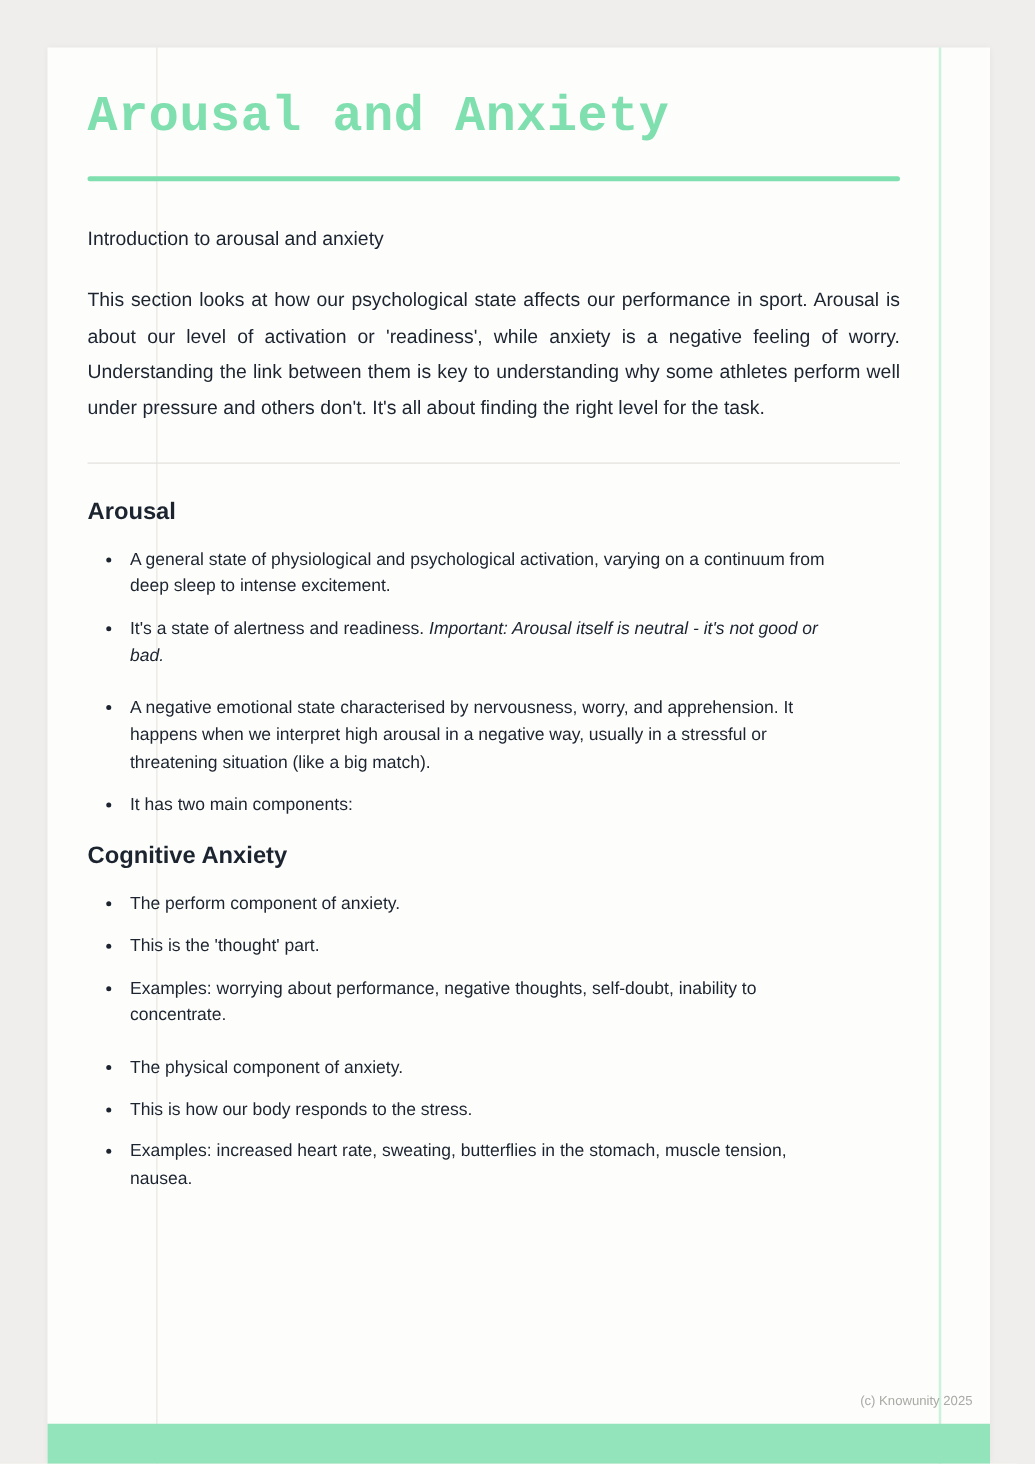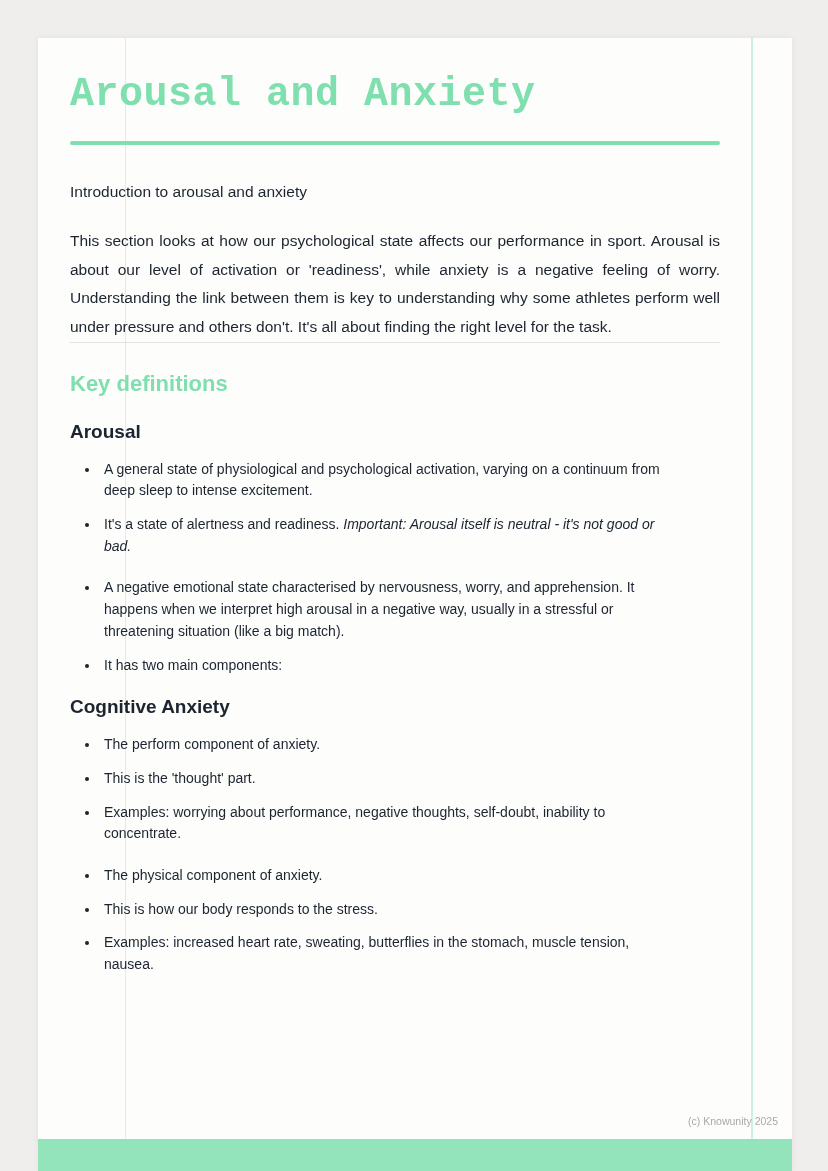--- a/index.html
+++ b/index.html
@@ -56,20 +56,21 @@
     margin-bottom: 38px;
   }
   .intro-label {
     font-size: 15.5px;
     margin-bottom: 26px;
   }
   .intro-par {
     font-size: 15.5px;
     line-height: 1.85;
     text-align: justify;
+    margin-bottom: 28px;
   }
   hr.divider {
     border: none;
     border-top: 1px solid #e3e2df;
     margin-bottom: 28px;
   }
   h2.section-heading {
     color: #7fdfae;
     font-size: 22px;
     font-weight: bold;
@@ -117,21 +118,20 @@
 
     <div class="content">
       <h1 class="doc-title">Arousal and Anxiety</h1>
       <div class="title-rule"></div>
 
       <p class="intro-label">Introduction to arousal and anxiety</p>
       <p class="intro-par">This section looks at how our psychological state affects our performance in sport. Arousal is about our level of activation or 'readiness', while anxiety is a negative feeling of worry. Understanding the link between them is key to understanding why some athletes perform well under pressure and others don't. It's all about finding the right level for the task.</p>
 
       <hr class="divider">
 
-      <h2 class="section-heading">Key definitions</h2>
 
       <h3 class="sub-heading">Arousal</h3>
       <ul class="bullets">
         <li>
           <span>A general state of physiological and psychological activation, varying on a continuum from deep sleep to intense excitement.</span><em></em>
         </li>
         <li>
           <span>It's a state of alertness and readiness. </span><em>Important: Arousal itself is neutral - it's not good or bad.</em>
         </li>
       </ul>

